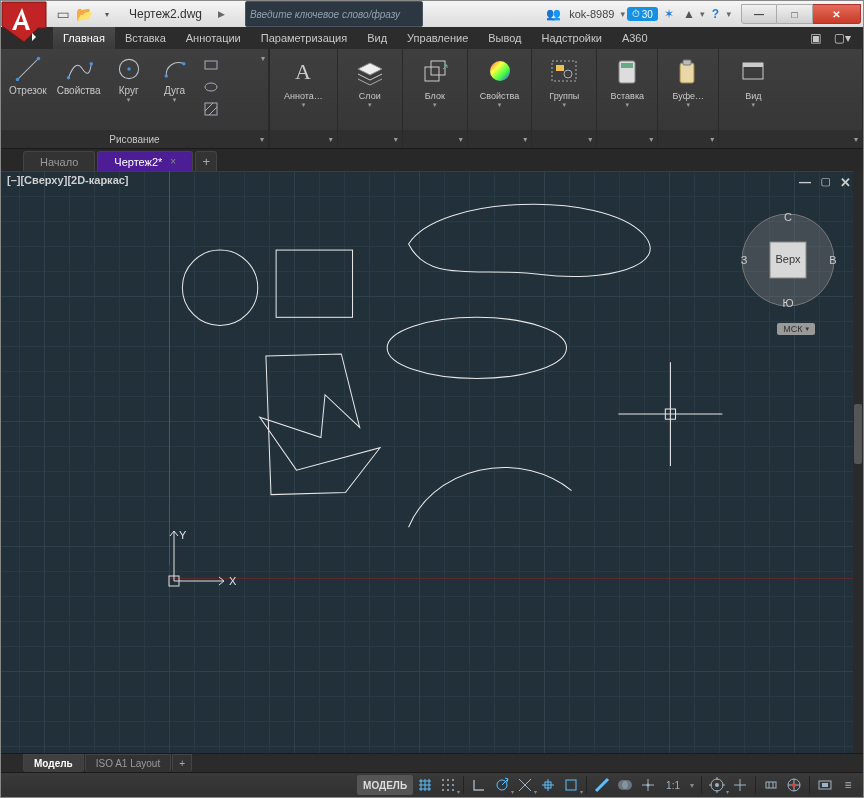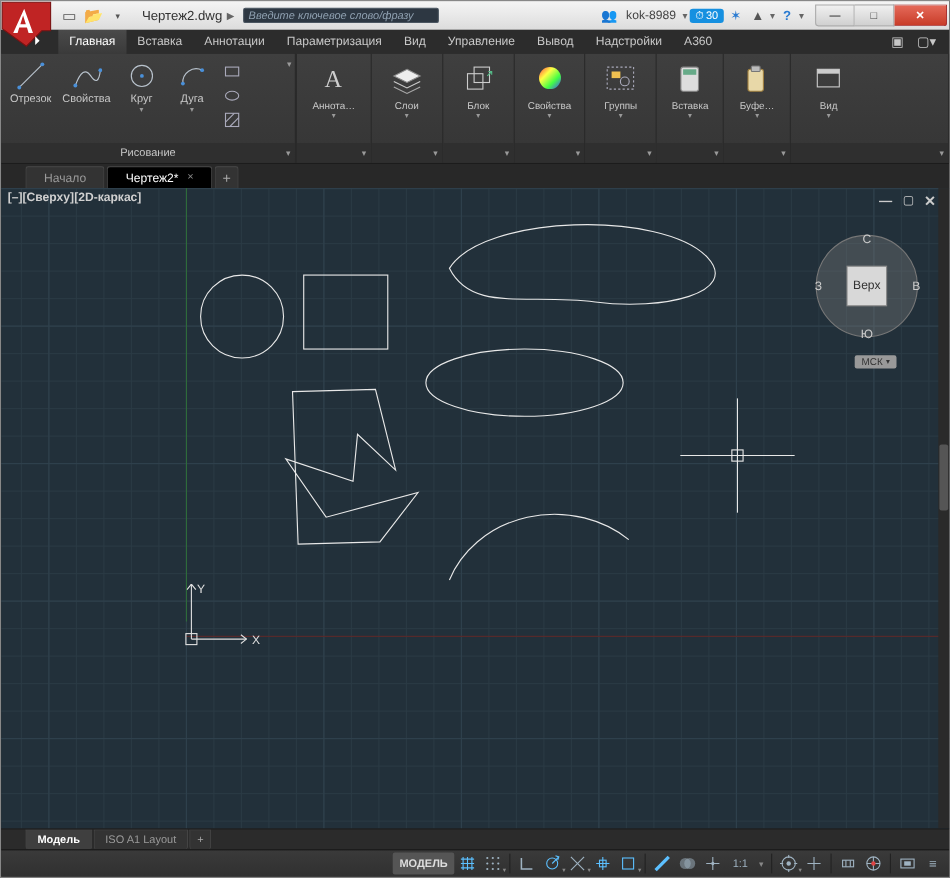--- a/index.html
+++ b/index.html
@@ -31,25 +31,25 @@
   
   .titlebar{
     height:26px;flex:0 0 26px;
     background:linear-gradient(#f5f5f5,#dcdcdc);
     display:flex;align-items:center;
     position:relative;
   }
   .logo{width:48px;height:44px;position:absolute;top:-1px;left:-1px;z-index:20}
   .qat{display:flex;gap:6px;margin-left:54px;align-items:center;color:#444}
   .qat-icon{width:16px;height:16px;display:flex;align-items:center;justify-content:center;color:#555;font-size:14px}
-  .title-center{margin-left:14px;display:flex;align-items:center;gap:4px;}
+  .title-center{margin-left:14px;display:flex;align-items:center;gap:16px;}
   .doc-title{font-size:12px;color:#333;}
   .chev{font-size:9px;color:#666}
   .search-box{
-    margin-left:4px;height:14px;width:178px;
+    margin-left:4px;height:26px;width:178px;
     background:#2d3742;border:1px solid #4a5560;border-radius:2px;
     color:#8fa0b0;font-style:italic;font-size:10px;
     display:flex;align-items:center;padding:0 4px;
   }
   .title-right{margin-left:auto;display:flex;align-items:center;gap:2px;padding-right:2px}
   .tb-ico{width:18px;height:18px;display:flex;align-items:center;justify-content:center;color:#555;font-size:12px}
   .user-name{font-size:11px;color:#444;padding:0 4px}
   .badge-30{
     background:#1690e0;color:#fff;font-size:10px;padding:1px 5px;border-radius:3px;
     display:flex;align-items:center;gap:2px;
@@ -102,21 +102,21 @@
   .doctabs{
     height:22px;flex:0 0 22px;background:#282828;
     display:flex;align-items:flex-end;padding-left:22px;font-size:11px;
   }
   .doctab{
     height:20px;padding:0 16px;color:var(--txtDim);
     background:#333;border:1px solid #444;border-bottom:none;
     display:flex;align-items:center;gap:8px;
     border-radius:3px 3px 0 0;margin-right:2px;
   }
-  .doctab.active{background:#000000;color:#fff}
+  .doctab.active{background:#4c1d95;color:#fff}
   .doctab .x{color:#888;font-size:10px}
   .doctab.plus{width:22px;padding:0;justify-content:center;color:#aaa;font-size:13px}
   
   .canvas-wrap{flex:1;position:relative;background:var(--canvas);overflow:hidden}
   .grid{
     position:absolute;inset:0;
     background-image:
       linear-gradient(var(--canvasGrid2) 1px,transparent 1px),
       linear-gradient(90deg,var(--canvasGrid2) 1px,transparent 1px),
       linear-gradient(var(--canvasGrid) 1px,transparent 1px),

